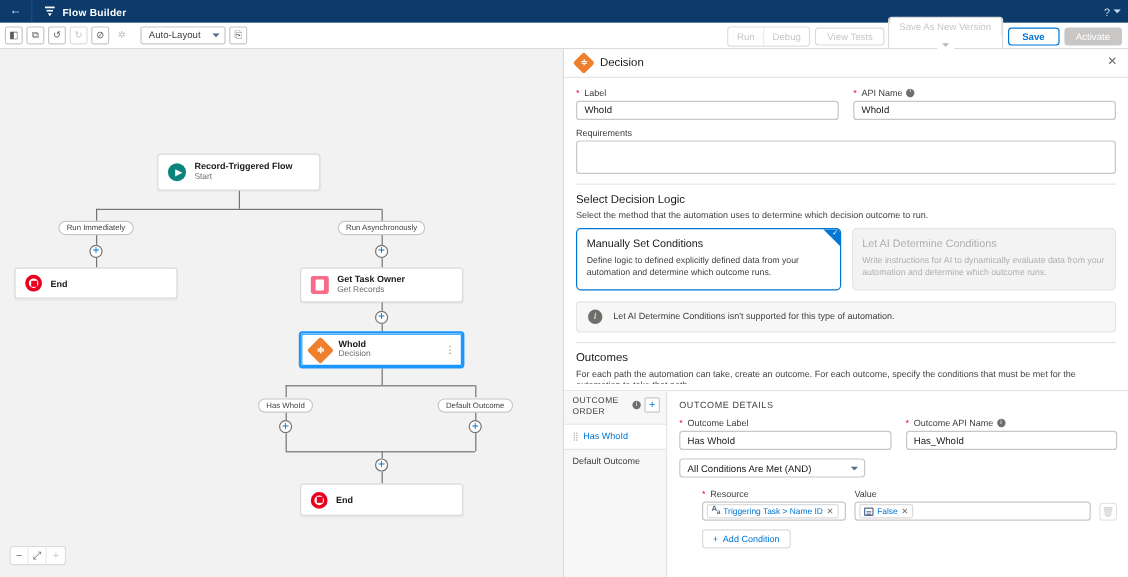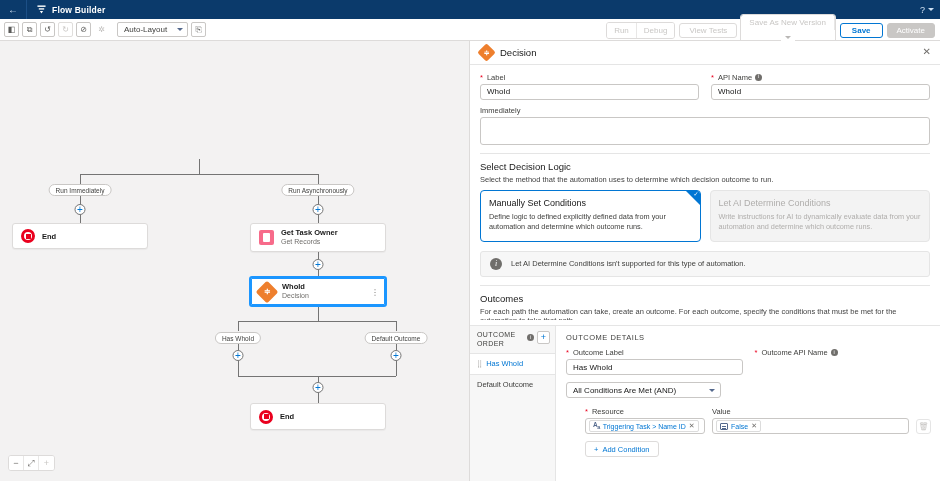--- a/index.html
+++ b/index.html
@@ -486,20 +486,27 @@
     </div>
     <div class="btn-save">Save</div>
     <div class="btn-activate">Activate</div>
   </div>
 </div>
 
 <div class="main">
 
   <div class="canvas">
 
+    <div class="node" style="left:131px; top:87px; width:136px; height:31px;">
+      <span class="ic-start"></span>
+      <span class="node-txt">
+        <span class="node-title" style="display:block">Record-Triggered Flow</span>
+        <span class="node-sub" style="display:block">Start</span>
+      </span>
+    </div>
 
     <div class="vline" style="left:199px; top:118px; height:15px;"></div>
     <div class="hline" style="left:80px; top:133px; width:238px;"></div>
     <div class="vline" style="left:80px; top:133px; height:10px;"></div>
     <div class="vline" style="left:318px; top:133px; height:10px;"></div>
 
     <div class="pill" style="left:80px; top:143px;">Run Immediately</div>
     <div class="pill" style="left:318px; top:143px;">Run Asynchronously</div>
 
     <div class="vline" style="left:80px; top:155px; height:8px;"></div>
@@ -593,21 +600,21 @@
           <div class="flabel">
             <span class="req">*</span>
             <span>API Name</span>
             <span class="info-dot">i</span>
           </div>
           <div class="input">WhoId</div>
         </div>
       </div>
 
       <div style="margin-top:6px;">
-        <div class="flabel">Immediately</div>
+        <div class="flabel">Requirements</div>
         <div class="textarea"></div>
       </div>
 
       <div class="hr"></div>
 
       <div class="sect-title">Select Decision Logic</div>
       <div class="sect-desc">Select the method that the automation uses to determine which decision outcome to run.</div>
 
       <div class="choice-row">
         <div class="choice sel">
@@ -660,20 +667,21 @@
               <span>Outcome Label</span>
             </div>
             <div class="input">Has WhoId</div>
           </div>
           <div class="field">
             <div class="flabel">
               <span class="req">*</span>
               <span>Outcome API Name</span>
               <span class="info-dot">i</span>
             </div>
+            <div class="input">Has_WhoId</div>
           </div>
         </div>
 
         <div style="margin-top:7px;">
           <div class="select" style="width:155px;">
             <span>All Conditions Are Met (AND)</span>
             <span class="caret"></span>
           </div>
         </div>
 

